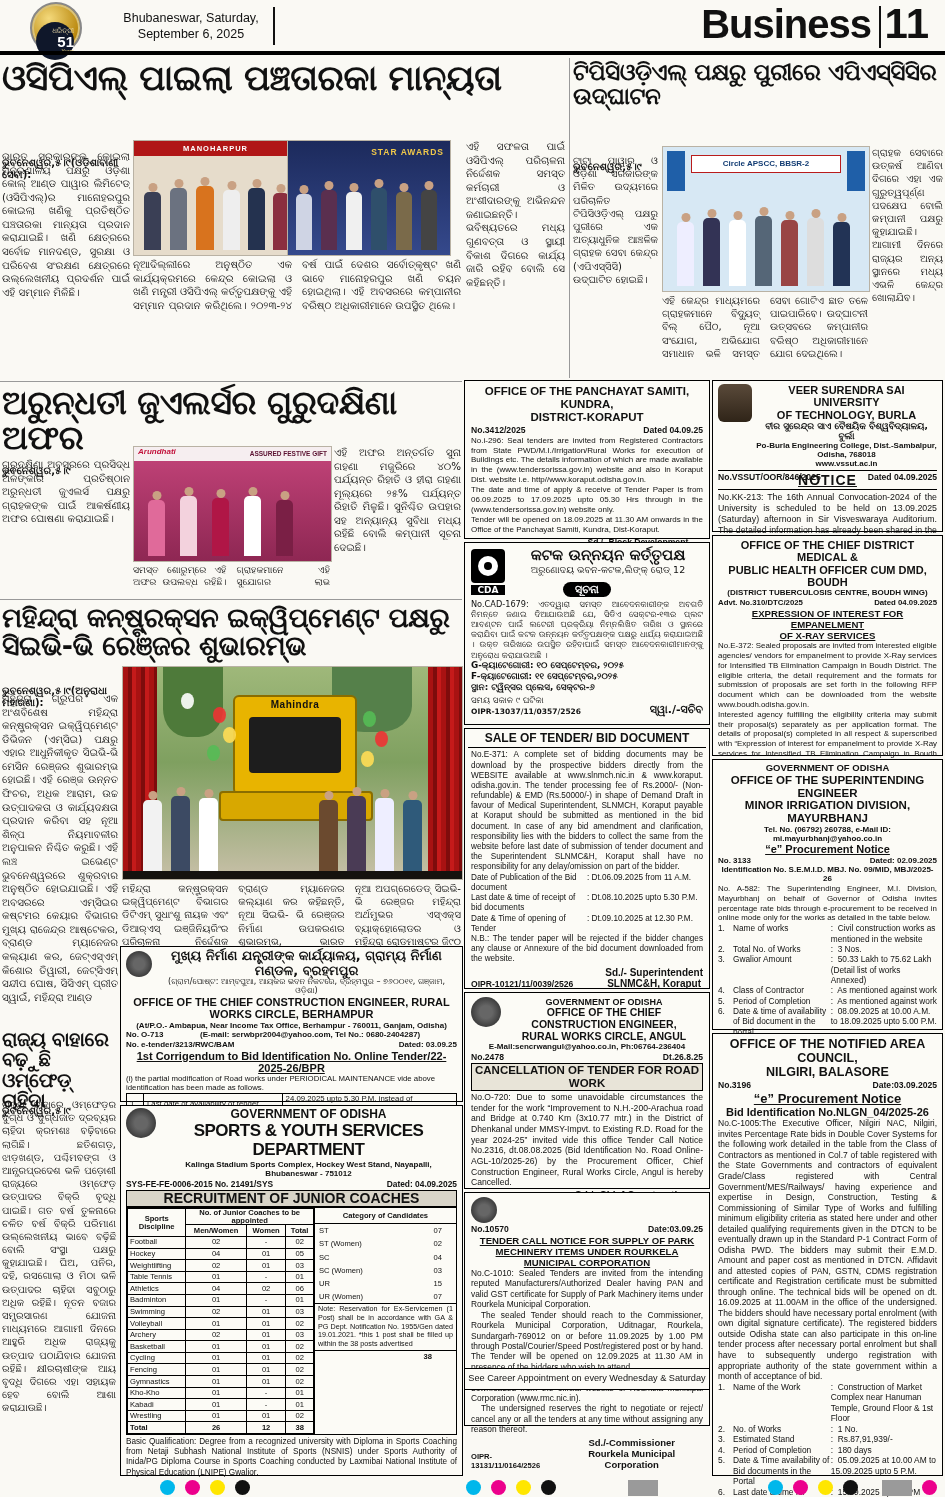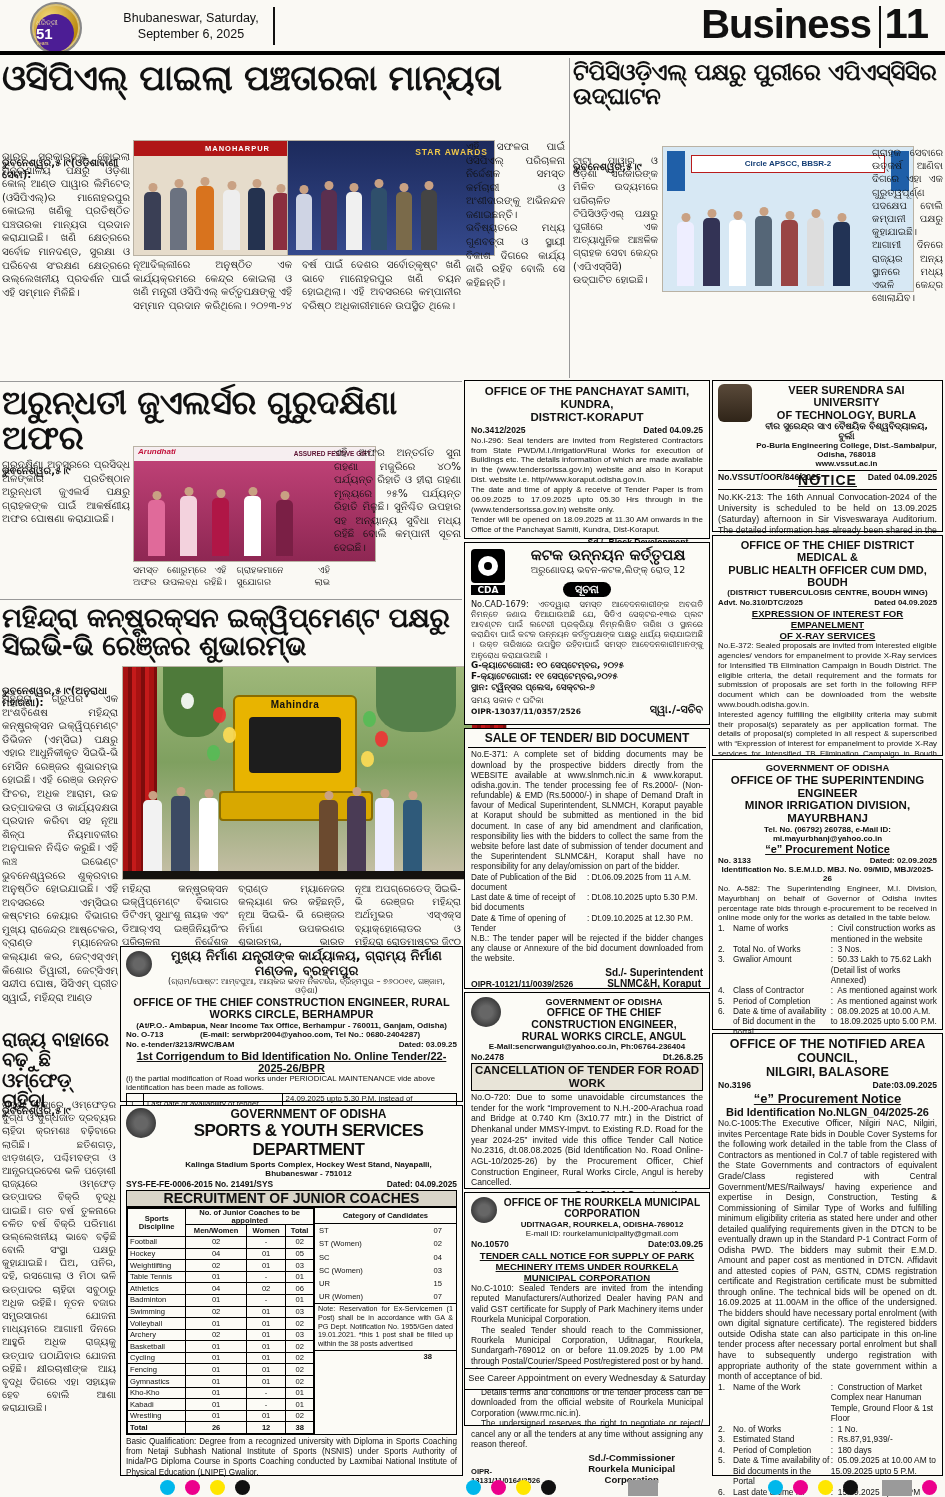--- a/index.html
+++ b/index.html
@@ -4,41 +4,41 @@
 <style>
   html,body{margin:0;padding:0;background:#555;}
   .page{position:relative;width:945px;height:1497px;margin:0 auto;background:#faf9f4;
         font-family:"Liberation Sans","DejaVu Sans",sans-serif;color:#111;overflow:hidden;}
   .abs{position:absolute;}
   
   .logo{left:16px;top:2px;width:86px;height:48px;}
   .logo-ring{position:absolute;left:14px;top:0;width:48px;height:48px;border-radius:50%;
              background:radial-gradient(circle at 35% 30%,#f4d97b,#b8860b 70%,#777 100%);
              border:2px solid #888;box-shadow:0 0 0 2px #d9c27a inset;}
-  .logo-core{position:absolute;left:20px;top:12px;width:38px;height:38px;border-radius:50%;
-             background:#4c1d95;color:#fff;text-align:left;line-height:1;}
+  .logo-core{position:absolute;left:20px;top:20px;width:38px;height:38px;border-radius:50%;
+             background:#0f172a;color:#fff;text-align:right;line-height:1;}
   .logo-core .nm{display:block;font-size:7px;color:#e8d9a8;margin-top:5px;}
   .logo-core .yr{display:block;font-size:15px;font-weight:bold;}
   .logo-core .ys{display:block;font-size:5px;color:#f4d97b;}
   .dateline{left:112px;top:11px;width:158px;text-align:center;font-size:12.5px;line-height:1.25;}
   .mast-rule-v{left:273px;top:7px;width:1.5px;height:38px;background:#111;}
   .business{right:74px;top:2px;font-size:40px;font-weight:bold;letter-spacing:-1px;}
   .pagebar{right:64px;top:6px;width:2px;height:42px;background:#111;}
   .pagenum{right:16px;top:0px;font-size:42px;font-weight:bold;}
   .thickrule{left:0;top:51px;width:945px;height:4px;background:#000;}
   
   .hl{font-weight:bold;line-height:1.05;letter-spacing:-0.5px;font-family:"DejaVu Sans",sans-serif;}
   .byline{font-size:10px;font-weight:bold;font-family:"DejaVu Sans",sans-serif;margin-top:21px;}
   .body-o{font-size:10.3px;line-height:1.32;text-align:justify;font-family:"DejaVu Sans",sans-serif;}
   .cols2{column-count:2;column-gap:10px;}
   .cols3{column-count:3;column-gap:10px;}
   .vrule{width:1px;background:#999;}
   .hrule{height:1px;background:#999;}
   
-  .ph{position:absolute;overflow:hidden;border:1px solid #b9b2a4;padding-left:44px;}
+  .ph{position:absolute;overflow:hidden;border:1px solid #b9b2a4;}
   .person{position:absolute;bottom:5px;border-radius:5px 5px 0 0;}
   .person:before{content:"";position:absolute;left:50%;transform:translateX(-50%);top:-9px;
                  width:9px;height:9px;border-radius:50%;background:#c9a183;}
   .bl{position:absolute;border-radius:50%;width:13px;height:16px;opacity:.9;}
   .banner-red{position:absolute;left:0;top:0;right:0;height:15px;background:#b01616;color:#fff;
               font-size:7.5px;font-weight:bold;text-align:center;line-height:15px;letter-spacing:1px;}
   .drape{position:absolute;top:0;width:34px;height:100%;
          background:repeating-linear-gradient(90deg,#a81212 0 5px,#7e0c0c 5px 9px,#c51a1a 9px 13px);}
   
   .notice{position:absolute;border:1.6px solid #000;background:#fcfbf6;padding:4px 6px;box-sizing:border-box;}
@@ -136,20 +136,21 @@
     <span class="person" style="left:14px;width:17px;height:64px;background:#eef;"></span>
     <span class="person" style="left:40px;width:17px;height:68px;background:#335;"></span>
     <span class="person" style="left:66px;width:17px;height:66px;background:#fff;"></span>
     <span class="person" style="left:92px;width:17px;height:70px;background:#567;"></span>
     <span class="person" style="left:118px;width:17px;height:66px;background:#944;"></span>
     <span class="person" style="left:144px;width:17px;height:68px;background:#ddd;"></span>
     <span class="person" style="left:170px;width:17px;height:64px;background:#235;"></span>
   </div>
 
   <div class="abs body-o" style="left:872px;top:146px;width:71px;height:232px;overflow:hidden;font-size:10px;">ଗ୍ରାହକ ସେବାରେ ଉତ୍କର୍ଷ ଆଣିବା ଦିଗରେ ଏହା ଏକ ଗୁରୁତ୍ୱପୂର୍ଣ୍ଣ ପଦକ୍ଷେପ ବୋଲି କମ୍ପାନୀ ପକ୍ଷରୁ କୁହାଯାଇଛି। ଆଗାମୀ ଦିନରେ ରାଜ୍ୟର ଅନ୍ୟ ସ୍ଥାନରେ ମଧ୍ୟ ଏଭଳି କେନ୍ଦ୍ର ଖୋଲାଯିବ।</div>
+  <div class="abs body-o cols2" style="left:662px;top:294px;width:206px;height:84px;overflow:hidden;font-size:10px;">ଏହି କେନ୍ଦ୍ର ମାଧ୍ୟମରେ ଗ୍ରାହକମାନେ ବିଦ୍ୟୁତ୍ ବିଲ୍ ପୈଠ, ନୂଆ ସଂଯୋଗ, ଅଭିଯୋଗ ସମାଧାନ ଭଳି ସମସ୍ତ ସେବା ଗୋଟିଏ ଛାତ ତଳେ ପାଇପାରିବେ। ଉଦ୍‌ଘାଟନୀ ଉତ୍ସବରେ କମ୍ପାନୀର ବରିଷ୍ଠ ଅଧିକାରୀମାନେ ଯୋଗ ଦେଇଥିଲେ।</div>
 
   <div class="abs hrule" style="left:0;top:381px;width:462px;"></div>
 
   <div class="abs hl" style="left:2px;top:386px;width:458px;font-size:33px;">ଅରୁନ୍ଧତୀ ଜୁଏଲର୍ସର ଗୁରୁଦକ୍ଷିଣା ଅଫର</div>
   <div class="abs byline" style="left:2px;top:444px;">ଭୁବନେଶ୍ୱର,୫।୯</div>
   <div class="abs body-o" style="left:2px;top:458px;width:128px;height:140px;overflow:hidden;">ଗୁରୁଦକ୍ଷିଣା ଅବସରରେ ପ୍ରସିଦ୍ଧ ଅଳଙ୍କାର ପ୍ରତିଷ୍ଠାନ ଅରୁନ୍ଧତୀ ଜୁଏଲର୍ସ ପକ୍ଷରୁ ଗ୍ରାହକଙ୍କ ପାଇଁ ଆକର୍ଷଣୀୟ ଅଫର ଘୋଷଣା କରାଯାଇଛି।</div>
 
   <div class="ph" style="left:133px;top:446px;width:197px;height:114px;background:linear-gradient(#c4447a,#8e2753);">
     <div style="position:absolute;left:0;top:0;right:0;height:14px;background:#f6eef0;display:flex;justify-content:space-between;padding:0 4px;">
       <span style="color:#c2123c;font-size:8px;font-weight:bold;font-style:italic;">Arundhati</span>
@@ -291,25 +292,20 @@
     <div class="n-b" style="font-size:8.6px;">No.O-720: Due to some unavoidable circumstances the tender for the work “Improvement to N.H.-200-Arachua road and Bridge at 0.740 Km (3x10.77 mtr.) in the District of Dhenkanal under MMSY-Impvt. to Existing R.D. Road for the year 2024-25” invited vide this office Tender Call Notice No.2316, dt.08.08.2025 (Bid Identification No. Road Online-AGL-10/2025-26) by the Procurement Officer, Chief Construction Engineer, Rural Works Circle, Angul is hereby Cancelled.</div>
     <div class="n-sign">
       <span>OIPR-25180/11/0069/2526</span>
       <span style="text-align:center;font-size:10px;"><span>Sd./- Chief Construction Engineer</span><br><span>Rural Works Circle, Angul</span></span>
     </div>
   </div>
 
   <div class="notice" style="left:464px;top:1192px;width:246px;height:234px;">
     <div style="display:flex;gap:4px;">
       <div class="emb" style="width:26px;height:26px;"></div>
-      <div style="flex:1;">
-        <div class="n-t" style="font-size:10.2px;">OFFICE OF THE ROURKELA MUNICIPAL CORPORATION</div>
-        <div class="n-sub">UDITNAGAR, ROURKELA, ODISHA-769012</div>
-        <div class="n-sub" style="font-weight:normal;">E-mail ID: rourkelamunicipality@gmail.com</div>
-      </div>
     </div>
     <div class="n-meta">
         <span>No.10570</span>
         <span>Date:03.09.25</span>
       </div>
     <div class="n-h" style="font-size:9.6px;">TENDER CALL NOTICE FOR SUPPLY OF PARK</div>
     <div class="n-h" style="font-size:9.6px;">MECHINERY ITEMS UNDER ROURKELA</div>
     <div class="n-h" style="font-size:9.6px;">MUNICIPAL CORPORATION</div>
     <div class="n-b" style="font-size:8.4px;">No.C-1010: Sealed Tenders are invited from the intending reputed Manufacturers/Authorized Dealer having PAN and valid GST certificate for Supply of Park Machinery items under Rourkela Municipal Corporation.</div>
     <div class="n-b" style="font-size:8.4px;text-indent:10px;">The sealed Tender should reach to the Commissioner, Rourkela Municipal Corporation, Uditnagar, Rourkela, Sundargarh-769012 on or before 11.09.2025 by 1.00 PM through Postal/Courier/Speed Post/registered post or by hand. The Tender will be opened on 12.09.2025 at 11.30 AM in presence of the bidders who wish to attend.</div>

